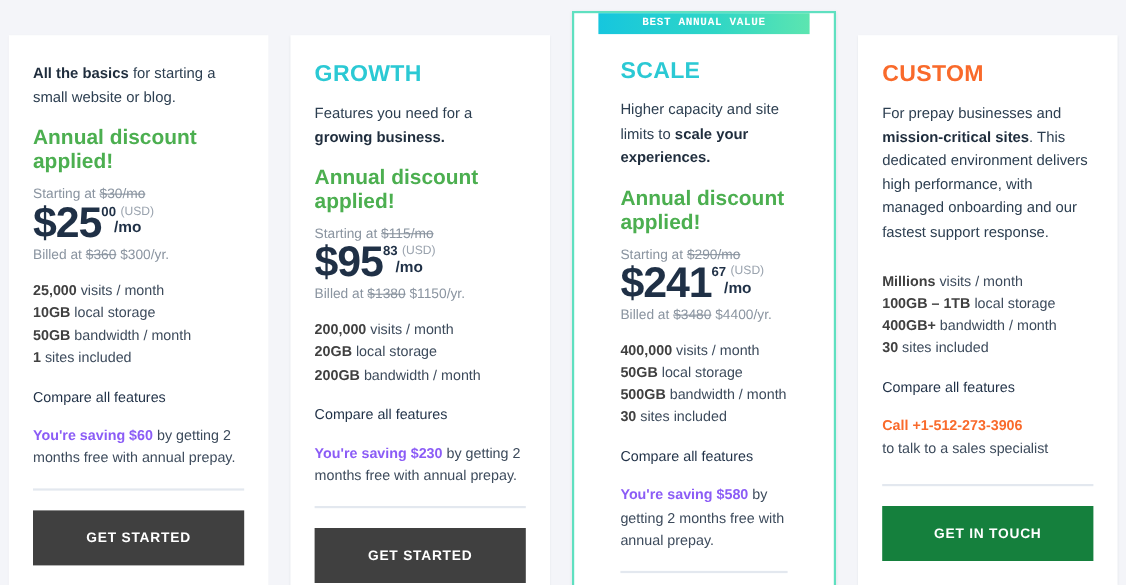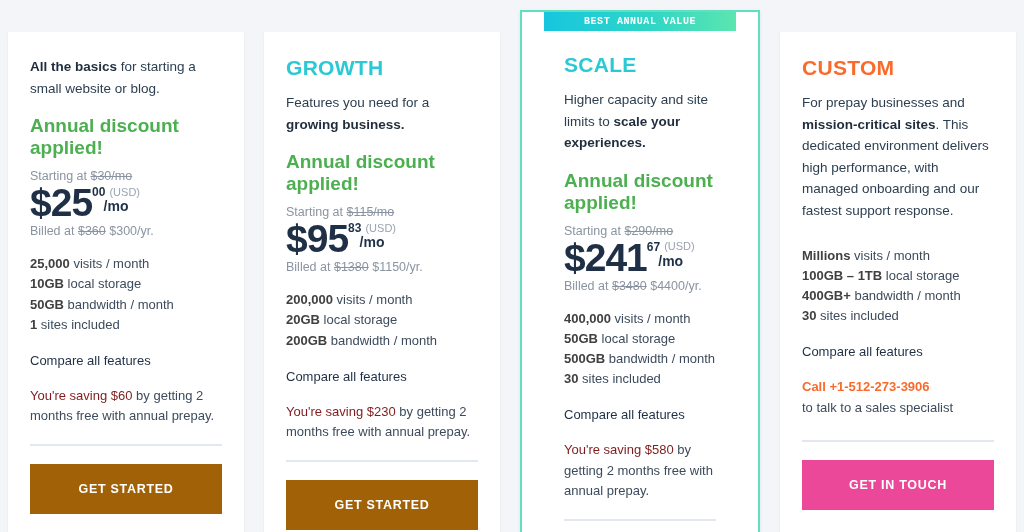--- a/index.html
+++ b/index.html
@@ -178,21 +178,21 @@
     margin-bottom: 18px;
     cursor: pointer;
   }
 
   .saving-note {
     font-size: 13px;
     line-height: 1.55;
     color: #3d4b5c;
     margin-bottom: 14px;
   }
-  .saving-note b { font-weight: normal; color: #7f1d1d; margin-top: 40px; }
+  .saving-note b { font-weight: bold; color: #8b5cf6; margin-top: 40px; }
 
   .call-block {
     font-size: 13px;
     line-height: 1.55;
     color: #3d4b5c;
     margin-bottom: 14px;
   }
   .call-link {
     display: block;
     font-weight: bold;
@@ -206,32 +206,32 @@
   .divider {
     height: 2px;
     background: #e3e8ef;
     margin-bottom: 18px;
   }
 
   .cta-button {
     display: block;
     width: 100%;
     border: none;
-    background: #a16207;
+    background: #404040;
     color: #ffffff;
     font-family: inherit;
     font-size: 12.5px;
     font-weight: bold;
     letter-spacing: 0.7px;
     text-transform: uppercase;
     padding: 18px 0;
     margin-bottom: 22px;
     cursor: pointer;
   }
-  .cta-button.orange { background: #ec4899; }
+  .cta-button.orange { background: #15803d; }
 </style>
 </head>
 <body>
 
 <div class="pricing-grid">
 
   <div class="card">
     <div class="card-body">
       <div class="tagline"><b>All the basics</b><span> for starting a small website or blog.</span></div>
       <div class="discount-note">Annual discount applied!</div>

